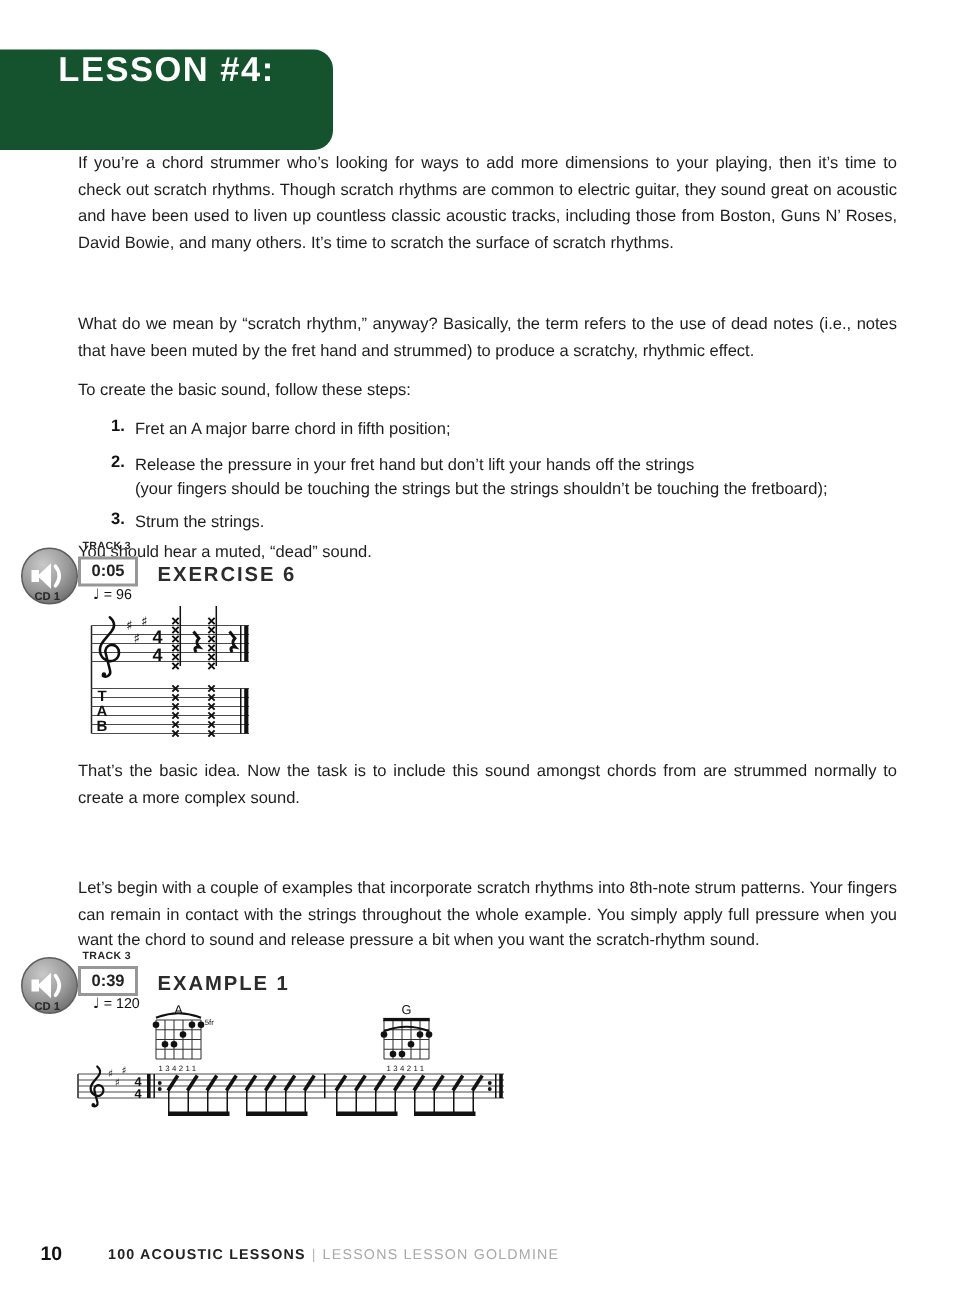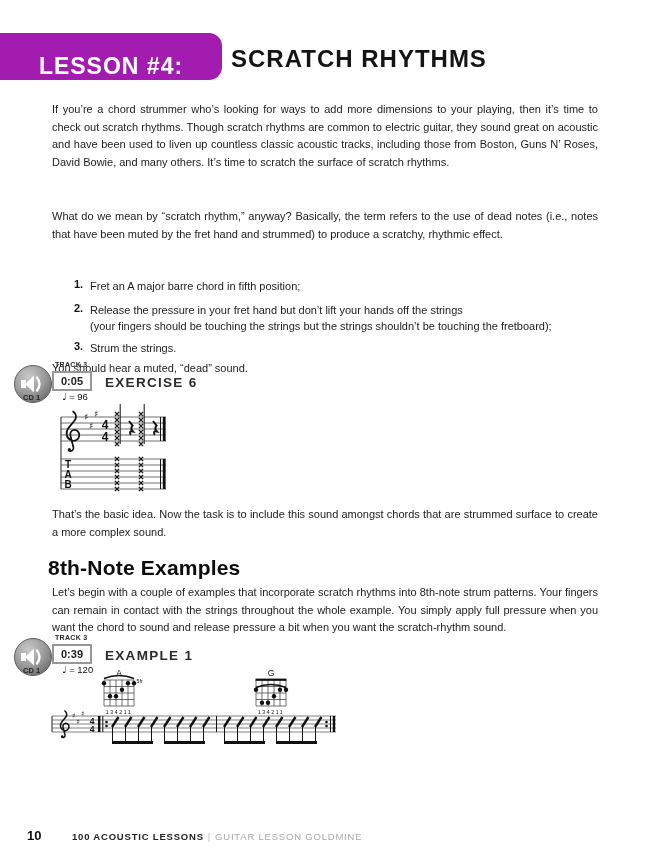--- a/index.html
+++ b/index.html
@@ -1,20 +1,20 @@
 <!DOCTYPE html>
 <html><head>
 <meta charset="utf-8">
 <style>
   html,body{margin:0;padding:0;background:#e8e8e8;}
   .page{position:relative;width:648px;height:864px;background:#ffffff;overflow:hidden;
         font-family:"Liberation Sans",sans-serif;color:#1c1c1c;}
   
-  .banner-box{position:absolute;left:0;top:33px;width:222px;height:47px;background:#a21caf;
-              border-radius:0 13px 13px 0;display:flex;align-items:flex-end;justify-content:center;}
+  .banner-box{position:absolute;left:0;top:33px;width:222px;height:67px;background:#14532d;
+              border-radius:0 13px 13px 0;display:flex;align-items:flex-start;justify-content:center;}
   .banner-box span{color:#ffffff;font-size:23px;font-weight:bold;letter-spacing:1px;}
   .page-title{position:absolute;left:231px;top:33px;height:50px;line-height:52px;margin:0;
               font-size:24px;font-weight:bold;letter-spacing:1px;color:#141414;}
   
   .body{position:absolute;left:52px;width:546px;font-size:11px;line-height:17.5px;
         text-align:justify;color:#1d1d1d;margin:0;}
   .h2{position:absolute;left:48px;margin:0;font-size:21px;font-weight:bold;color:#0c0c0c;letter-spacing:.2px;}
   .stepnum{position:absolute;left:74px;width:16px;font-size:11px;font-weight:bold;color:#111;}
   .steptext{position:absolute;left:90px;width:470px;font-size:11px;line-height:16px;color:#1d1d1d;}
   
@@ -36,25 +36,25 @@
   .abs{position:absolute;}
 </style>
 </head>
 <body>
 
 <div class="page">
 
   <div class="banner-box">
     <span>LESSON #4:</span>
   </div>
-  <h1 class="page-title">SCRATCH RHYTHMS</h1>
 
   <p class="body" style="top:101px">If you’re a chord strummer who’s looking for ways to add more dimensions to your playing, then it’s time to check out scratch rhythms. Though scratch rhythms are common to electric guitar, they sound great on acoustic and have been used to liven up countless classic acoustic tracks, including those from Boston, Guns N’ Roses, David Bowie, and many others. It’s time to scratch the surface of scratch rhythms.</p>
 
   <p class="body" style="top:208px">What do we mean by “scratch rhythm,” anyway? Basically, the term refers to the use of dead notes (i.e., notes that have been muted by the fret hand and strummed) to produce a scratchy, rhythmic effect.</p>
+  <p class="body" style="top:252px">To create the basic sound, follow these steps:</p>
 
   <div class="stepnum" style="top:278px">1.</div>
   <div class="steptext" style="top:278px">Fret an A major barre chord in fifth position;</div>
 
   <div class="stepnum" style="top:302px">2.</div>
   <div class="steptext" style="top:302px">
     <div>Release the pressure in your fret hand but don’t lift your hands off the strings</div>
     <div>(your fingers should be touching the strings but the strings shouldn’t be touching the fretboard);</div>
   </div>
 
@@ -163,23 +163,22 @@
         <use href="#xm1" x="84" y="61"></use>
         <use href="#xm1" x="84" y="67"></use>
       <use href="#xm1" x="84" y="73"></use>
         <use href="#xm1" x="84" y="79"></use>
         <use href="#xm1" x="84" y="85"></use>
     </g>
     <line x1="103.5" y1="55" x2="103.5" y2="85" stroke="#111" stroke-width="1"></line>
     <rect x="105.8" y="55" width="2.8" height="30" fill="#111"></rect>
   </svg>
 
-  <p class="body" style="top:506px">That’s the basic idea. Now the task is to include this sound amongst chords that are strummed surface to create a more complex sound.</p>
-
-  <h2 class="h2" style="top:556px">8th-Note Examples</h2>
+  <p class="body" style="top:506px">That’s the basic idea. Now the task is to include this sound amongst chords from are strummed normally to create a more complex sound.</p>
+
   <p class="body" style="top:584px">Let’s begin with a couple of examples that incorporate scratch rhythms into 8th-note strum patterns. Your fingers can remain in contact with the strings throughout the whole example. You simply apply full pressure when you want the chord to sound and release pressure a bit when you want the scratch-rhythm sound.</p>
 
   <svg class="abs" style="left:13px;top:637px" width="40" height="40" viewBox="0 0 40 40">
     <defs>
       <radialGradient id="cg2" cx="38%" cy="30%" r="75%">
         <stop offset="0%" stop-color="#c9c9c9"></stop>
           <stop offset="60%" stop-color="#9a9a9a"></stop>
           <stop offset="100%" stop-color="#6e6e6e"></stop>
       </radialGradient>
     </defs>
@@ -315,16 +314,16 @@
     <g>
       <circle cx="276.5" cy="16" r="1.3" fill="#111"></circle>
         <circle cx="276.5" cy="20" r="1.3" fill="#111"></circle>
       <line x1="280.5" y1="10" x2="280.5" y2="26" stroke="#111" stroke-width="1"></line>
       <rect x="282.8" y="10" width="2.4" height="16" fill="#111"></rect>
     </g>
   </svg>
 
   <div class="foot-num">10</div>
   <div class="foot-line">
-    <span class="bt">100 ACOUSTIC LESSONS</span><span class="sep">|</span><span class="st">GUITAR LESSON GOLDMINE</span>
+    <span class="bt">100 ACOUSTIC LESSONS</span><span class="sep">|</span><span class="st">LESSONS LESSON GOLDMINE</span>
   </div>
 
 </div>
 
 </body></html>

